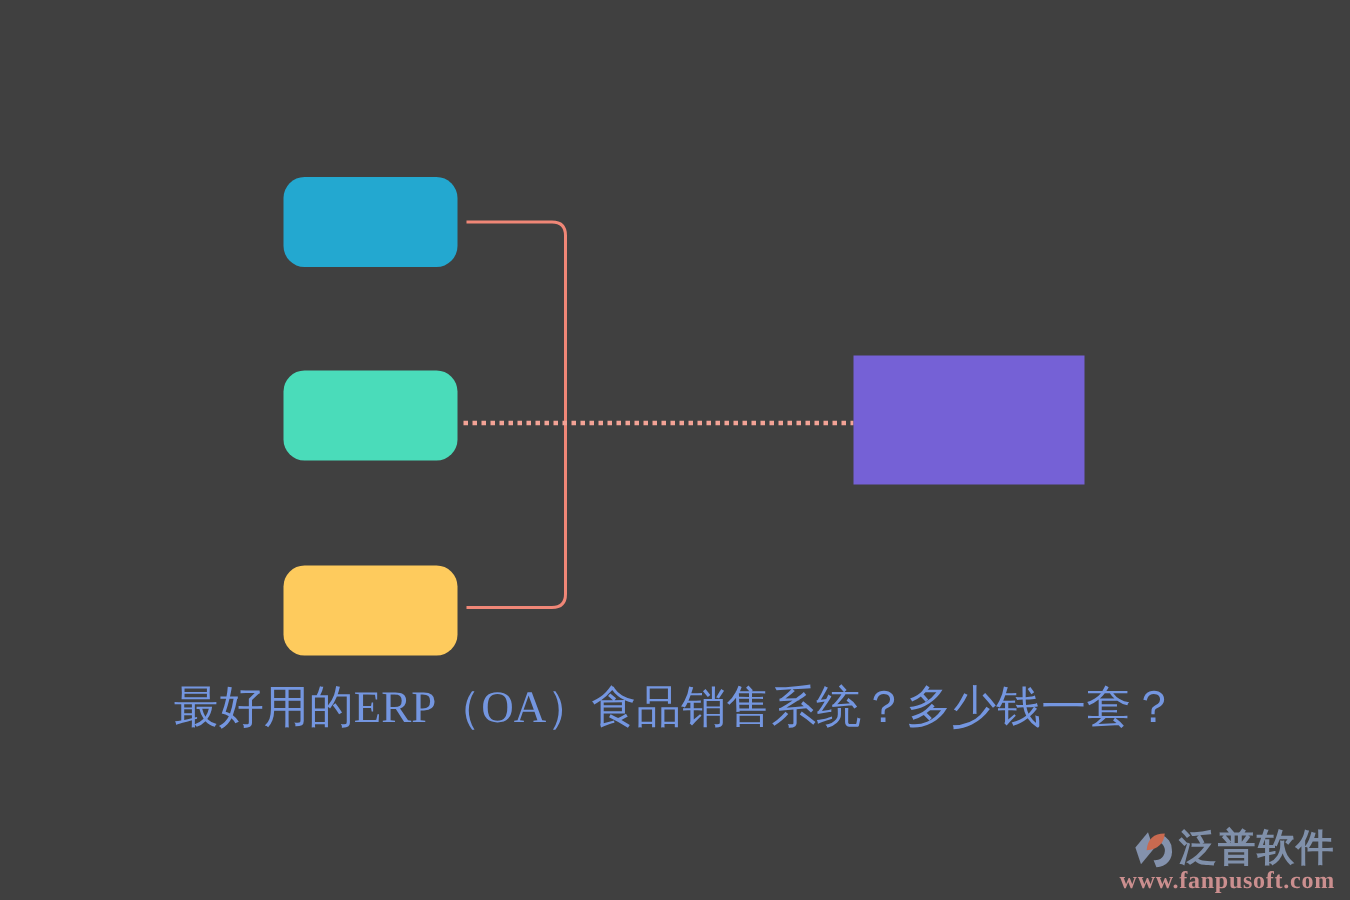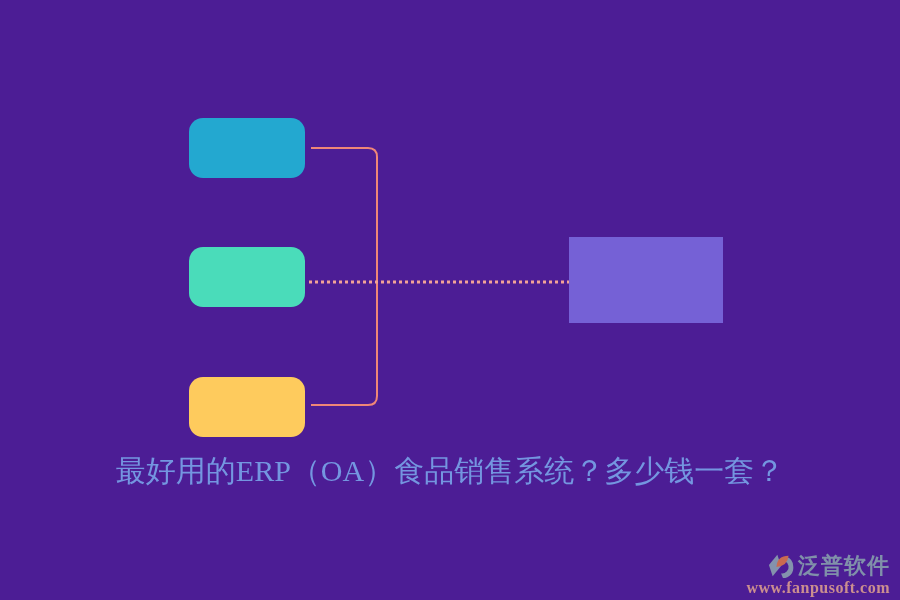--- a/index.html
+++ b/index.html
@@ -5,21 +5,21 @@
   html, body {
     margin: 0;
     padding: 0;
     background: #ffffff;
     font-family: "Liberation Sans", sans-serif;
   }
   .stage {
     position: relative;
     width: 900px;
     height: 600px;
-    background: #4c1d95;
+    background: #404040;
     overflow: hidden;
   }
   .connectors {
     position: absolute;
     left: 0;
     top: 0;
     width: 900px;
     height: 600px;
   }
   .node {
@@ -58,21 +58,21 @@
     flex-direction: column;
     align-items: flex-end;
     font-family: "Liberation Serif", "DejaVu Serif", serif;
   }
   .watermark-row {
     display: flex;
     align-items: center;
     gap: 2px;
   }
   .watermark-brand {
-    font-size: 22px;
+    font-size: 25px;
     font-weight: bold;
     line-height: 30px;
     letter-spacing: 1px;
   }
   .watermark-url {
     font-size: 16px;
     font-weight: bold;
     line-height: 13px;
     letter-spacing: 0.5px;
   }

